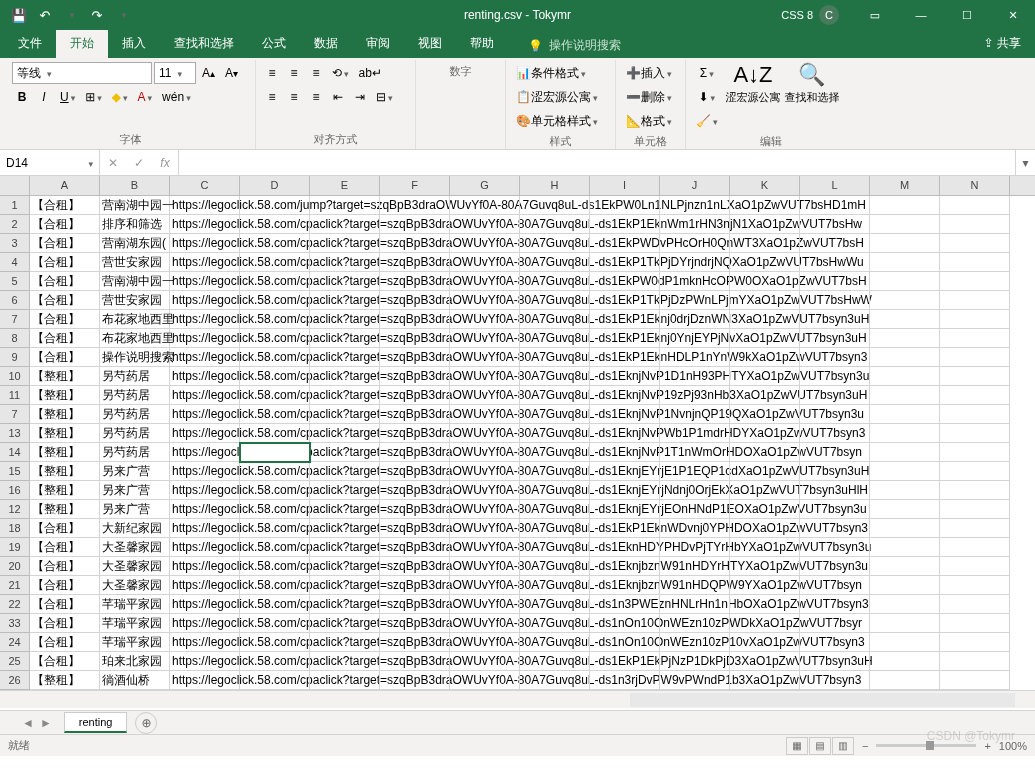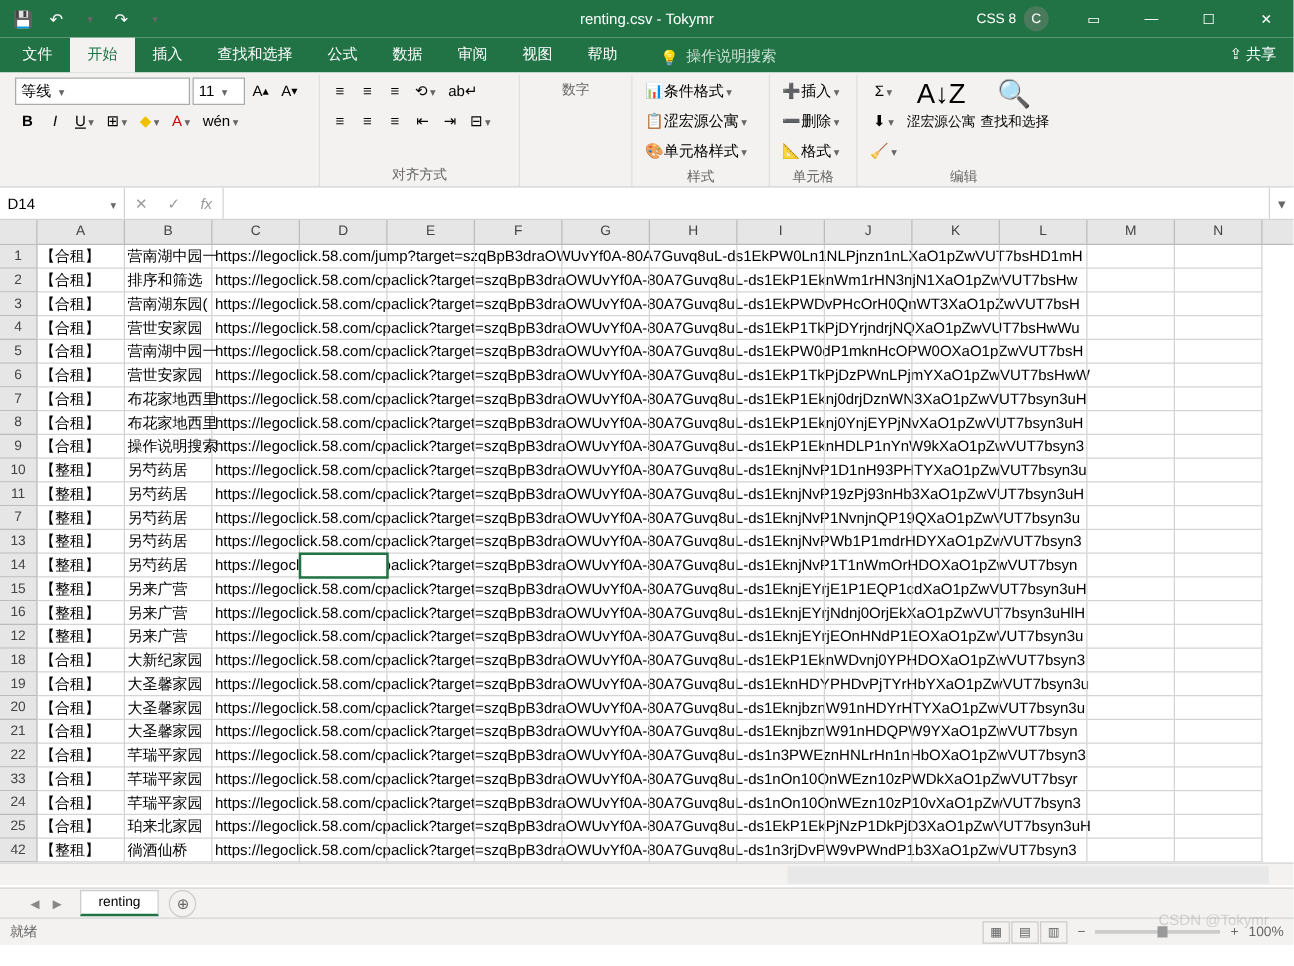--- a/index.html
+++ b/index.html
@@ -135,20 +135,21 @@
         <div class="rbtn">
             <u>U</u>
             <span class="dropdown-caret"></span>
           </div>
         <div class="rbtn">⊞<span class="dropdown-caret"></span></div>
         <div class="rbtn" style="color:#f0c000">◆<span class="dropdown-caret"></span></div>
         <div class="rbtn" style="color:#c00">A<span class="dropdown-caret"></span></div>
         <div class="rbtn">wén<span class="dropdown-caret"></span></div>
       </div>
     </div>
+    <div class="rgroup-label">字体</div>
   </div>
 
   <div class="rgroup" style="width:160px">
     <div class="rgroup-body rcol">
       <div class="rrow">
         <div class="rbtn">≡</div>
         <div class="rbtn">≡</div>
         <div class="rbtn">≡</div>
         <div class="rbtn">⟲<span class="dropdown-caret"></span></div>
         <div class="rbtn">ab↵</div>
@@ -661,21 +662,21 @@
         <div class="gcell" style="width: 70px;"></div>
         <div class="gcell" style="width: 70px;"></div>
         <div class="gcell" style="width: 70px;"></div>
         <div class="gcell" style="width: 70px;"></div>
         <div class="gcell" style="width: 70px;"></div>
         <div class="gcell" style="width: 70px;"></div>
         <div class="gcell" style="width: 70px;"></div>
         <div class="gcell" style="width: 70px;"></div>
       </div>
       <div class="grow">
-        <div class="row-h">42</div>
+        <div class="row-h">26</div>
         <div class="gcell" style="width: 70px;">【整租】</div>
         <div class="gcell" style="width: 70px;">徜酒仙桥</div>
         <div class="gcell" style="width: 70px;">https://legoclick.58.com/cpaclick?target=szqBpB3draOWUvYf0A-80A7Guvq8uL-ds1n3rjDvPW9vPWndP1b3XaO1pZwVUT7bsyn3</div>
         <div class="gcell" style="width: 70px;"></div>
         <div class="gcell" style="width: 70px;"></div>
         <div class="gcell" style="width: 70px;"></div>
         <div class="gcell" style="width: 70px;"></div>
         <div class="gcell" style="width: 70px;"></div>
         <div class="gcell" style="width: 70px;"></div>
         <div class="gcell" style="width: 70px;"></div>

